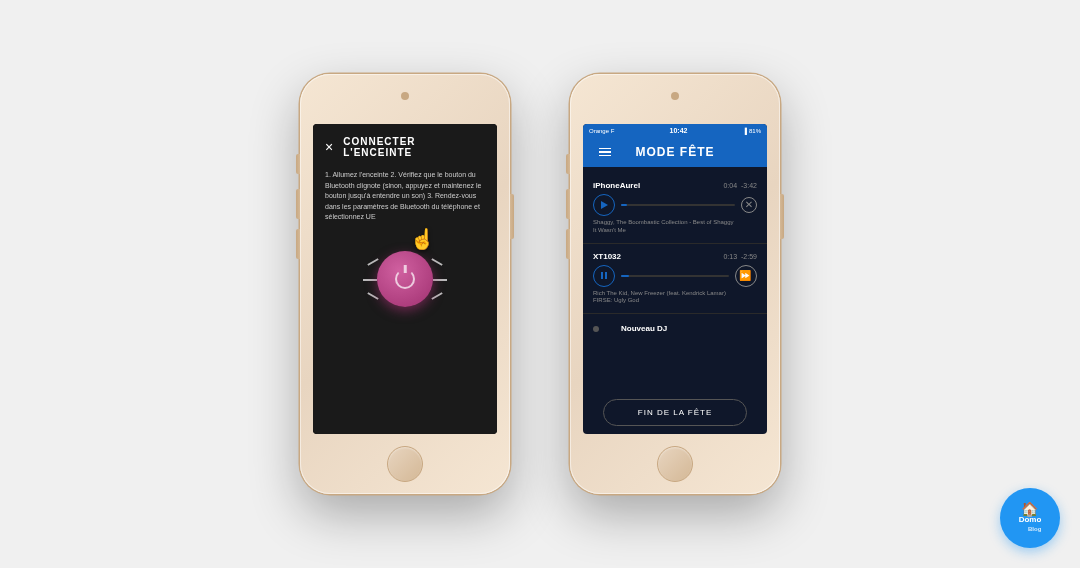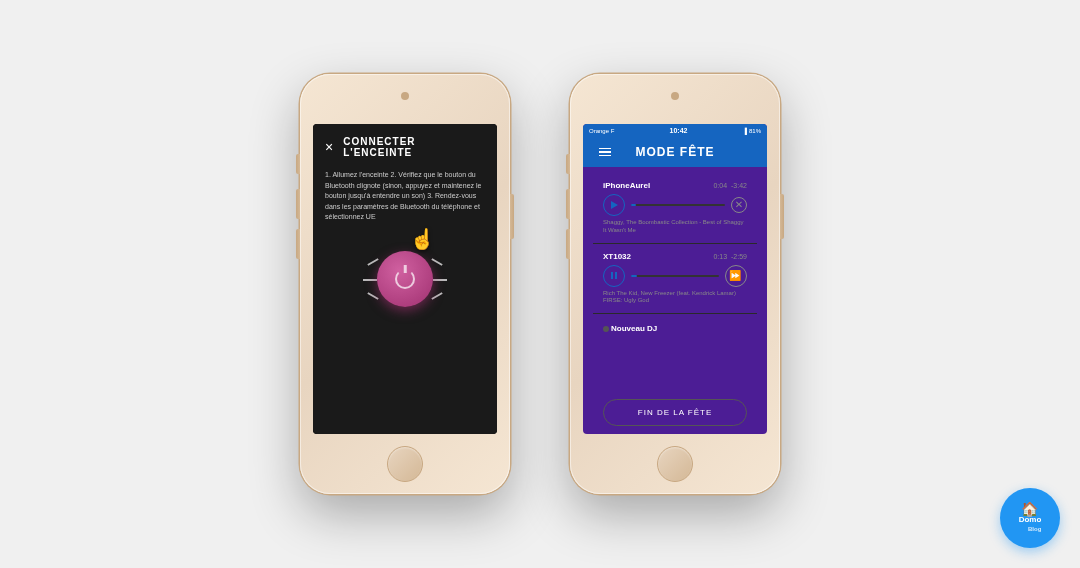--- a/index.html
+++ b/index.html
@@ -226,21 +226,21 @@
       top: -12px;
       right: 10px;
       font-size: 20px;
       filter: drop-shadow(0 2px 2px rgba(0,0,0,0.5));
     }
 
     
     .phone2-screen {
       width: 100%;
       height: 100%;
-      background: #4c1d95;
+      background: #0f172a;
       display: flex;
       flex-direction: column;
     }
 
     .status-bar {
       background: #1565c0;
       display: flex;
       align-items: center;
       justify-content: space-between;
       padding: 3px 6px;
@@ -281,21 +281,21 @@
     .app-title {
       font-size: 12px;
       font-weight: 700;
       color: white;
       letter-spacing: 1px;
     }
 
     .queue-list {
       flex: 1;
       overflow: hidden;
-      padding: 6px 10px;
+      padding: 6px 0;
     }
 
     .queue-item {
       padding: 8px 10px;
       border-bottom: 1px solid #2a2a2a;
     }
 
     .queue-item-header {
       display: flex;
       align-items: center;
@@ -403,21 +403,21 @@
 
     .skip-icon {
       font-size: 10px;
       color: #888;
     }
 
     .new-dj-section {
       padding: 10px 10px;
       display: flex;
       align-items: center;
-      gap: 2px;
+      gap: 22px;
       text-align: center;
     }
 
     .new-dj-dot {
       width: 6px;
       height: 6px;
       background: #555;
       border-radius: 50%;
     }
 

